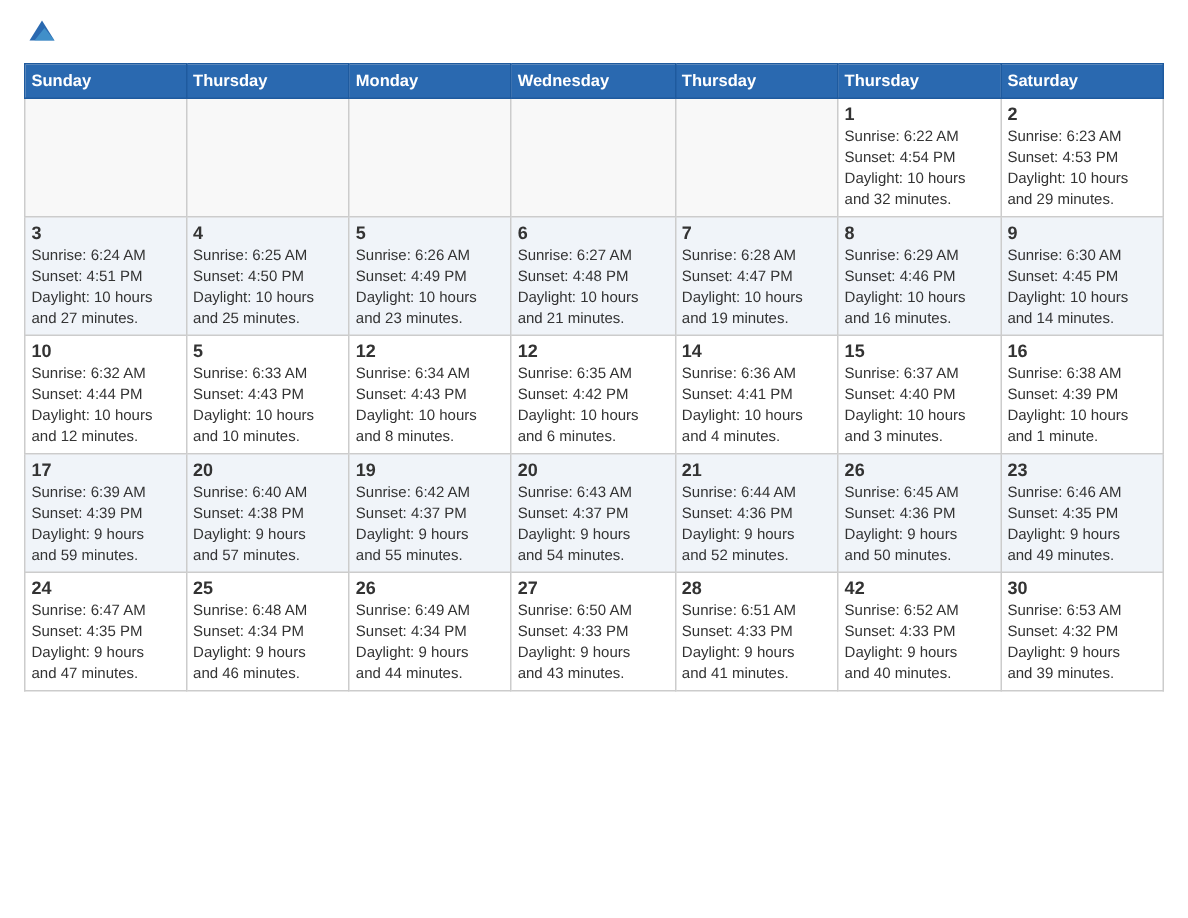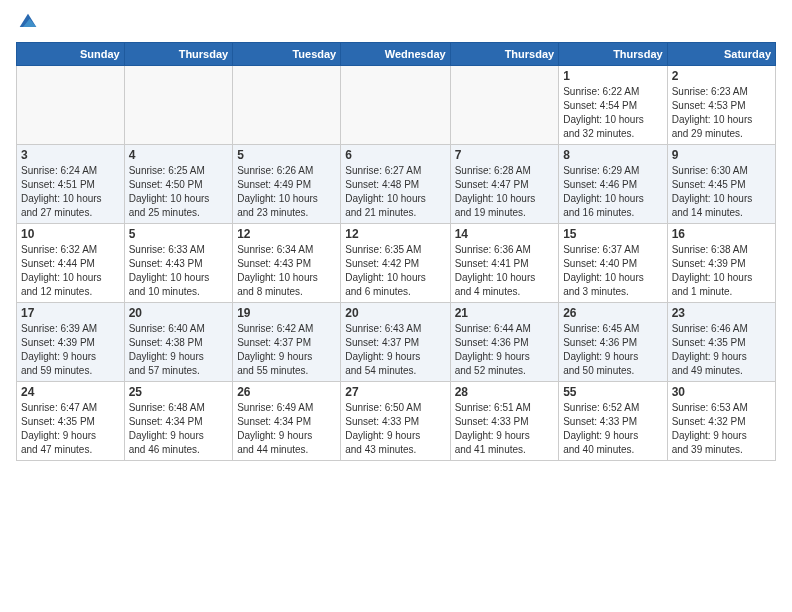--- a/index.html
+++ b/index.html
@@ -58,21 +58,21 @@
     }
     .calendar {
       width: 100%;
       border-collapse: collapse;
       font-size: 10px;
     }
     .calendar thead th {
       background: #2a69b0;
       color: #fff;
       padding: 5px 4px;
-      text-align: right;
+      text-align: left;
       font-size: 11px;
       border: 1px solid #1e5a9e;
     }
     .calendar tbody td {
       border: 1px solid #ccc;
       vertical-align: top;
       padding: 3px 4px;
       width: 113px;
       height: 78px;
       background: #fff;
@@ -114,21 +114,21 @@
       <div class="month-title"></div>
       <div class="subtitle"></div>
     </div>
   </div>
 
   <table class="calendar">
     <thead>
       <tr>
       <th>Sunday</th>
           <th>Thursday</th>
-          <th>Tuesday</th>
+          <th>Monday</th>
           <th>Wednesday</th>
           <th>Thursday</th>
           <th>Thursday</th>
           <th>Saturday</th>
         </tr>
     </thead>
     <tbody id="calendar-body">
     <tr>
           <td class="empty"></td>
           <td class="empty"></td>
@@ -249,21 +249,21 @@
           </td>
           <td>
             <div class="day-number">27</div>
             <div class="day-info">Sunrise: 6:50 AM<br>Sunset: 4:33 PM<br>Daylight: 9 hours<br>and 43 minutes.</div>
           </td>
           <td>
             <div class="day-number">28</div>
             <div class="day-info">Sunrise: 6:51 AM<br>Sunset: 4:33 PM<br>Daylight: 9 hours<br>and 41 minutes.</div>
           </td>
           <td>
-            <div class="day-number">55</div>
+            <div class="day-number">42</div>
             <div class="day-info">Sunrise: 6:52 AM<br>Sunset: 4:33 PM<br>Daylight: 9 hours<br>and 40 minutes.</div>
           </td>
           <td>
             <div class="day-number">30</div>
             <div class="day-info">Sunrise: 6:53 AM<br>Sunset: 4:32 PM<br>Daylight: 9 hours<br>and 39 minutes.</div>
           </td>
         </tr>
       </tbody>
   </table>
 </div>

